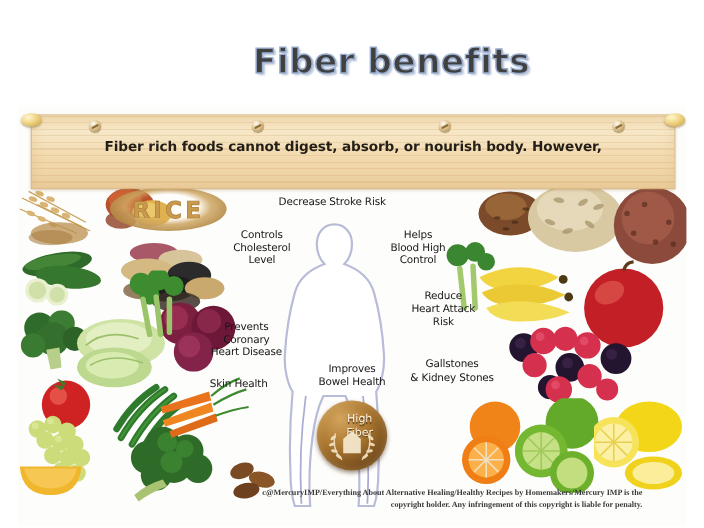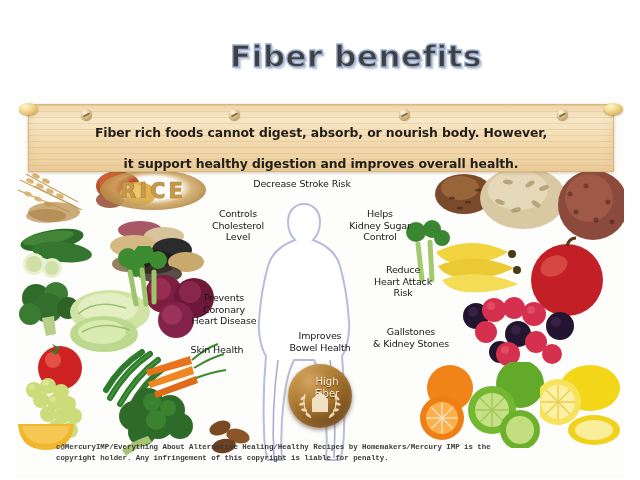--- a/index.html
+++ b/index.html
@@ -102,23 +102,23 @@
     -webkit-text-stroke:.6px #a87c33;
     text-shadow:0 1px 0 #e8c98f;
   }
   #rice-oval{
     position:absolute;left:84px;top:74px;width:106px;height:40px;border-radius:50%;
     background:radial-gradient(ellipse at 50% 45%, rgba(221,186,121,.0) 36%, rgba(206,166,98,.85) 52%, rgba(181,138,70,.9) 72%, rgba(214,182,124,.0) 92%);
   }
 
   
   #footer{
-    position:absolute;left:0;top:346px;width:608px;text-align:left;
+    position:absolute;left:0;top:346px;width:608px;text-align:right;
     color:#3a3a3a;font-size:7.4px;line-height:11px;
-    font-family:Liberation Mono, monospace;font-weight:bold;
+    font-family:Liberation Serif, serif;font-weight:bold;
   }
   #footer div{padding:0 40px;}
 </style>
 </head>
 <body>
 
 <div id="page-title">Fiber benefits</div>
 
 <div id="poster">
 
@@ -476,21 +476,20 @@
 
   <div id="banner">
     <span class="hookcap" style="left:-10px;"></span>
     <span class="hookcap" style="right:-10px;"></span>
     <span class="nail" style="left:52px;"></span>
     <span class="nail" style="left:200px;"></span>
     <span class="nail" style="left:370px;"></span>
     <span class="nail" style="left:528px;"></span>
 
     <div id="banner-sub1" class="banner-sub">Fiber rich foods cannot digest, absorb, or nourish body. However,</div>
-    <div id="banner-sub2" class="banner-sub">it support healthy digestion and improves overall health.</div>
   </div>
 
   <div id="silhouette">
     <svg viewBox="0 0 112 262">
       <path d="M56 4
                C46 4 40 12 40 22 C40 30 43 36 47 40
                C36 44 24 52 20 66 C15 84 12 104 11 122
                C10 136 14 150 18 156
                C16 178 15 204 16 228 C16 244 18 254 20 260
                L34 260 C33 246 33 222 36 198 C38 182 42 168 46 160
@@ -534,21 +533,21 @@
   </div>
 
   <div class="lbl" style="left:176px;top:112px;width:92px;">
     <span>Controls</span><br>
     <span>Cholesterol</span><br>
     <span>Level</span>
   </div>
 
   <div class="lbl" style="left:316px;top:112px;width:96px;">
     <span>Helps</span><br>
-    <span>Kidney Sugar</span><br>
+    <span>Blood High</span><br>
     <span>Control</span>
   </div>
 
 
   <div class="lbl" style="left:340px;top:168px;width:94px;">
     <span>Reduce</span><br>
     <span>Heart Attack</span><br>
     <span>Risk</span>
   </div>
 

